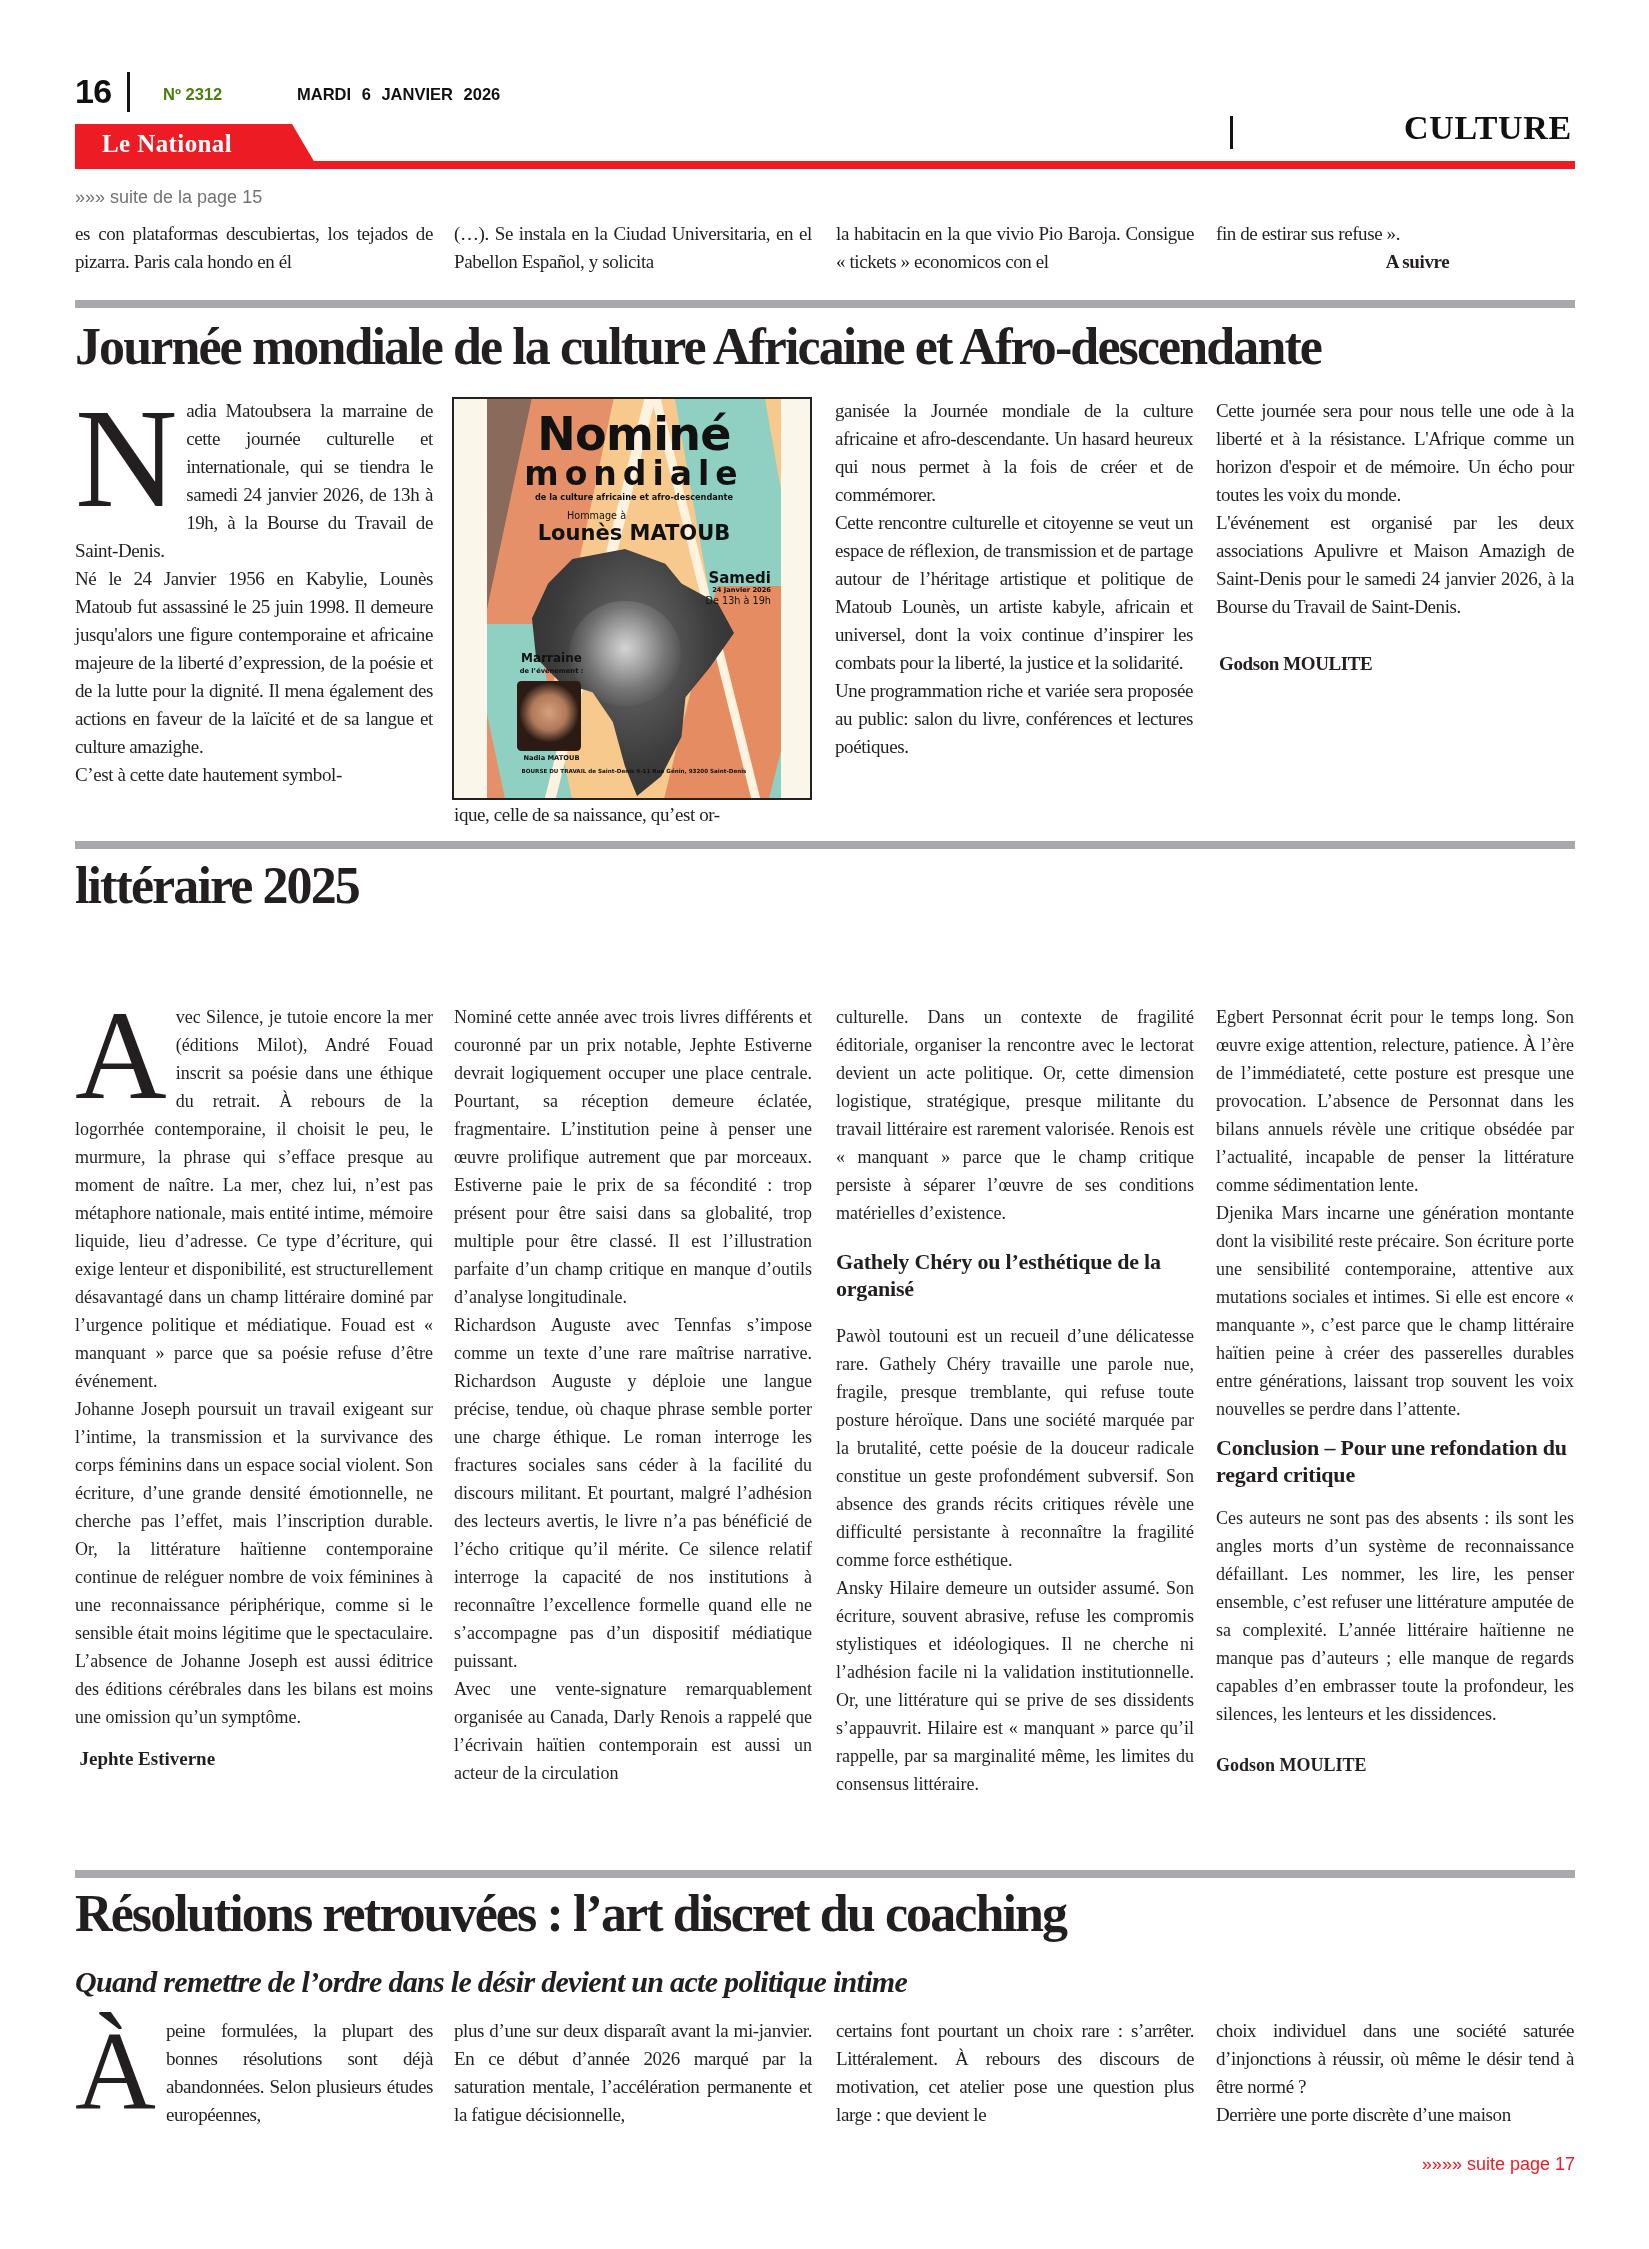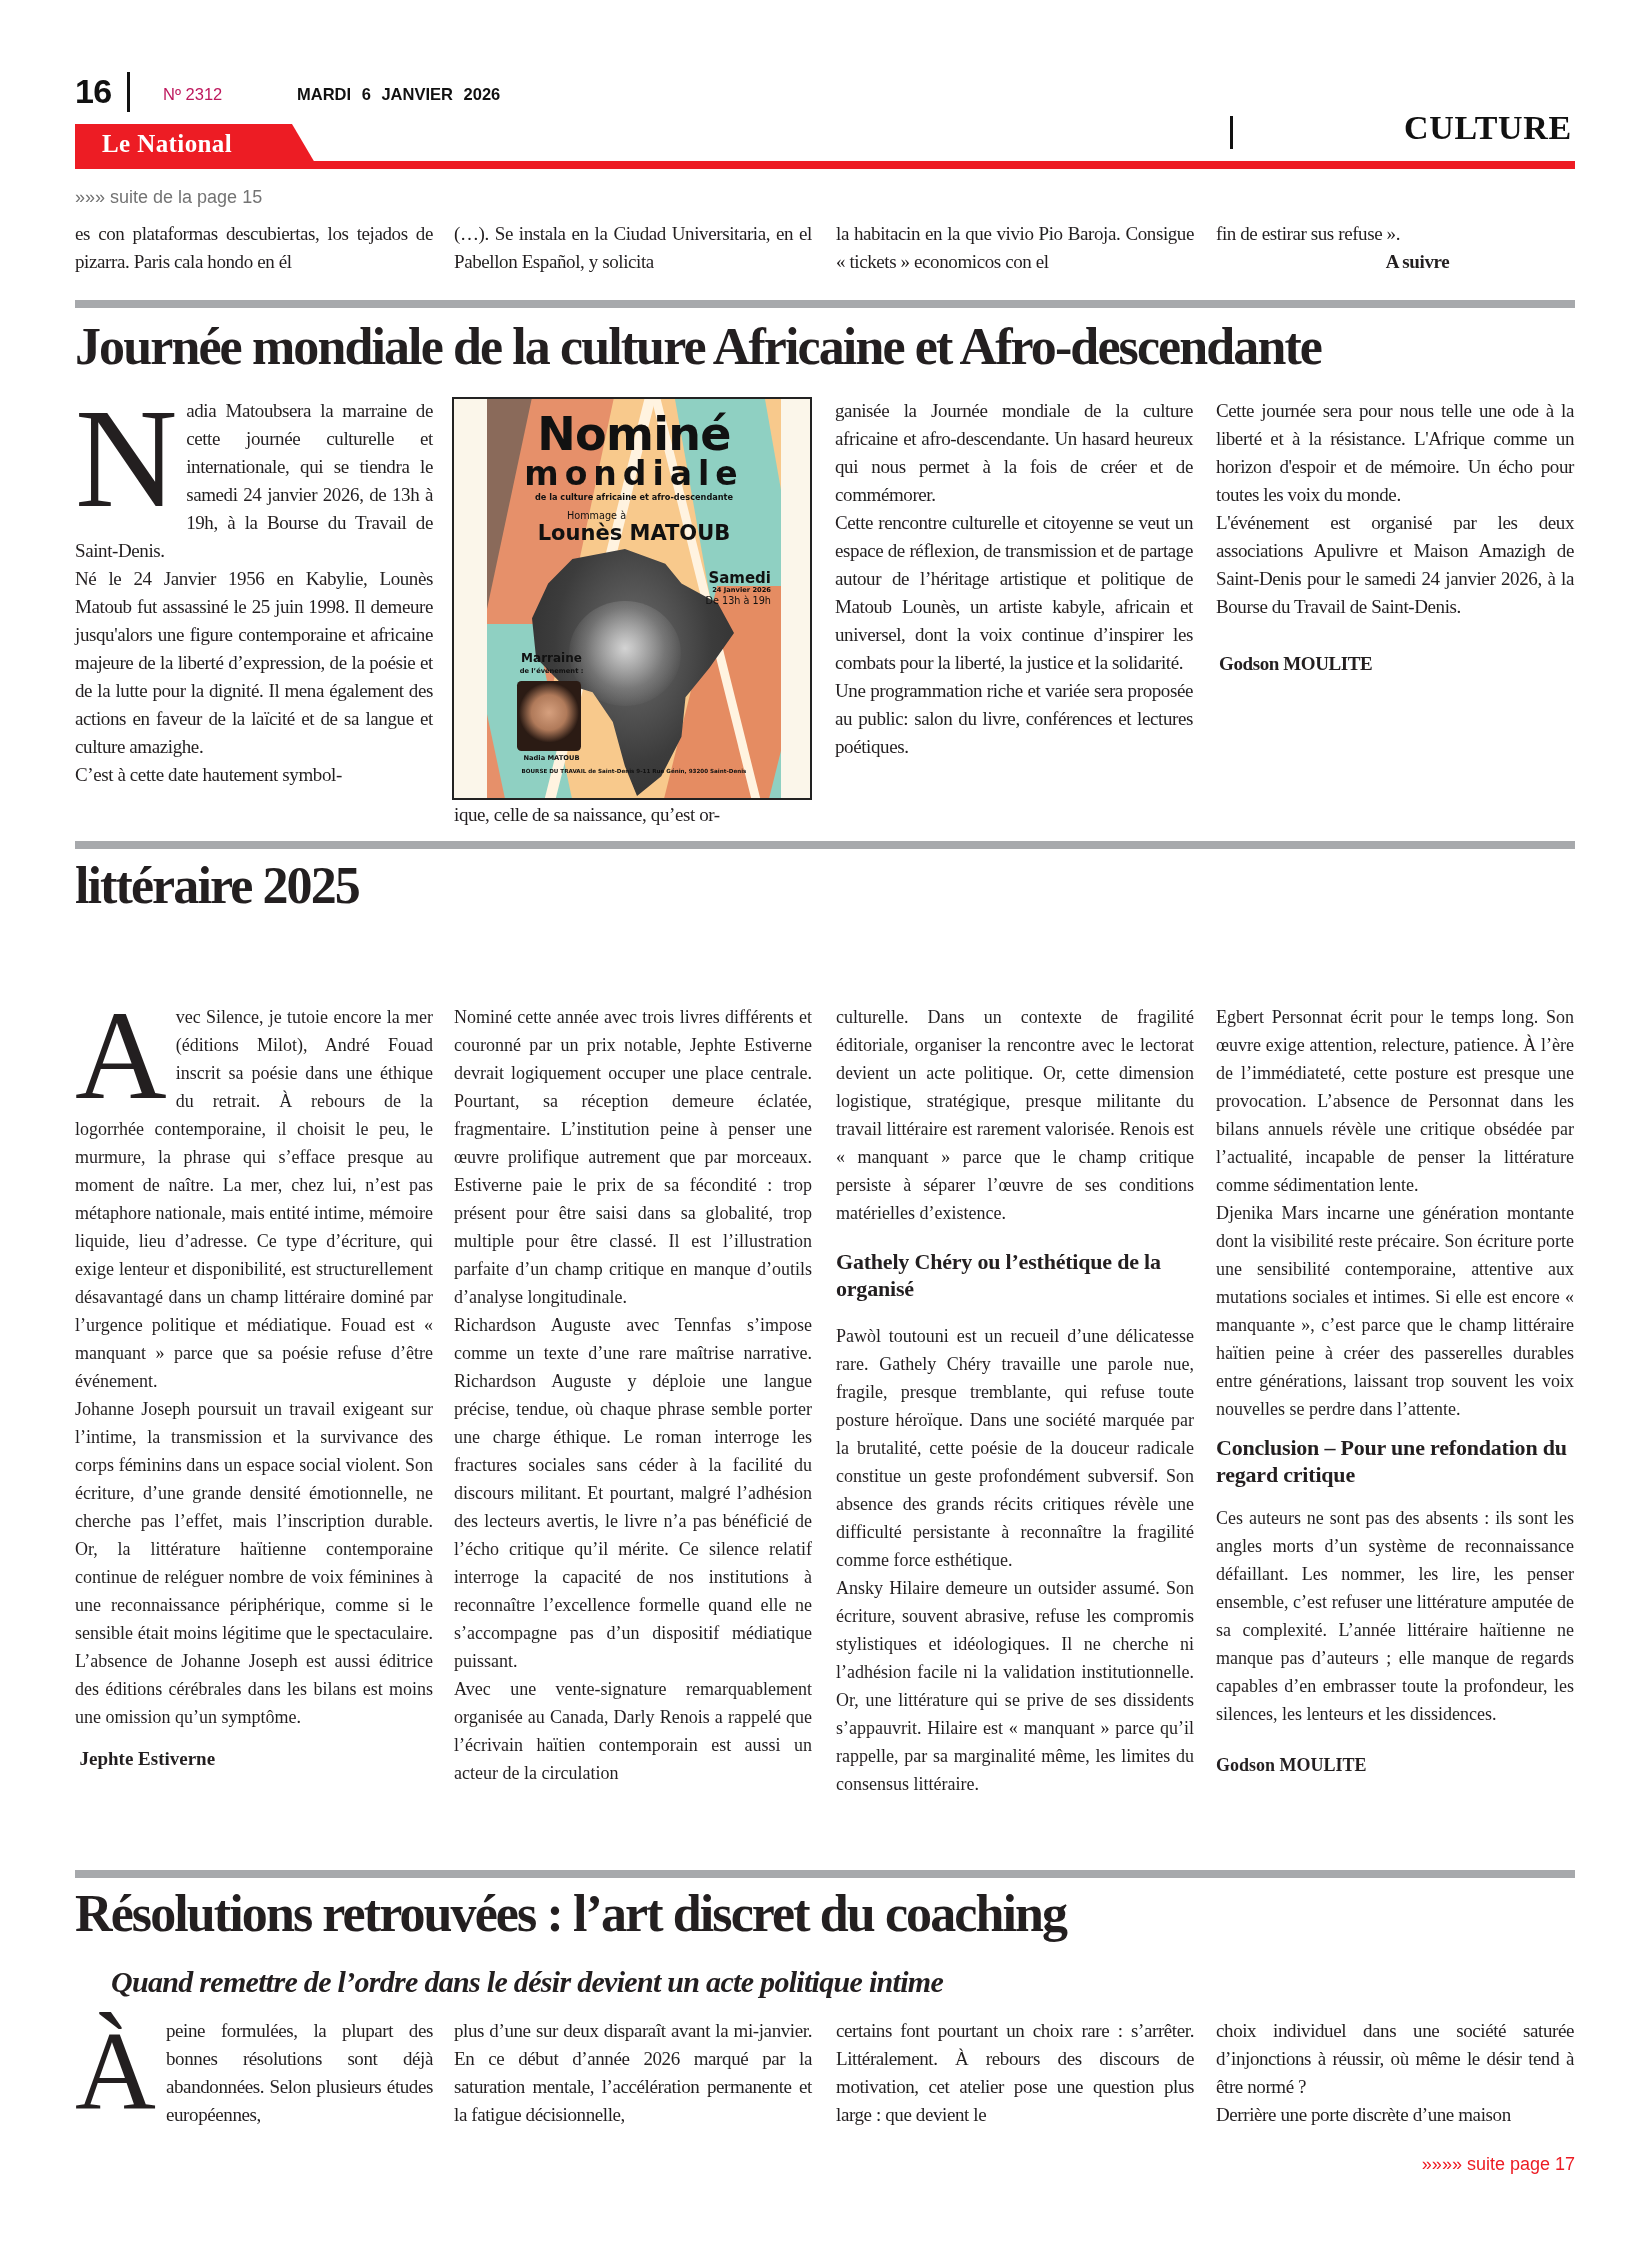--- a/index.html
+++ b/index.html
@@ -4,21 +4,21 @@
 <style>
   * { box-sizing: border-box; margin: 0; padding: 0; }
   html, body { width: 1650px; height: 2250px; background: #ffffff; overflow: hidden; }
   body { position: relative; font-family: "Liberation Serif", "DejaVu Serif", serif; color: #231f20; }
 
   .abs { position: absolute; }
 
   
   .page-num { left: 75px; top: 72px; font-family: "Liberation Sans", sans-serif; font-weight: bold; font-size: 34px; letter-spacing: -0.7px; color: #111; }
   .page-num-bar { left: 127px; top: 72px; width: 3px; height: 40px; background: #111; }
-  .issue { left: 163px; top: 85px; font-family: "Liberation Sans", sans-serif; font-weight: normal; font-size: 16.5px; color: #be185d; }
+  .issue { left: 163px; top: 85px; font-family: "Liberation Sans", sans-serif; font-weight: bold; font-size: 16.5px; color: #4d7c0f; }
   .date { left: 297px; top: 85px; font-family: "Liberation Sans", sans-serif; font-weight: bold; font-size: 16.5px; color: #111; word-spacing: 6px; }
   .section-bar { left: 1230px; top: 116px; width: 3px; height: 33px; background: #111; }
   .section-title { right: 78px; top: 109px; font-family: "Liberation Serif", serif; font-weight: bold; font-size: 34px; letter-spacing: 0.7px; color: #111; }
 
   .brand-band { left: 75px; top: 124px; width: 1500px; height: 45px; }
   .brand-tab { position: absolute; left: 0; top: 0; width: 240px; height: 45px; background: #ed1c24; clip-path: polygon(0 0, 217px 0, 240px 39px, 240px 45px, 0 45px); }
   .brand-line { position: absolute; left: 0; top: 37px; width: 100%; height: 8.2px; background: #ed1c24; }
   .brand-text { position: absolute; left: 27px; top: 6px; font-family: "Liberation Serif", serif; font-weight: bold; font-size: 25px; color: #fff; letter-spacing: 0.4px; }
 
   .suite-from { left: 75px; top: 187px; font-family: "Liberation Sans", sans-serif; font-size: 18px; color: #737373; }
@@ -170,21 +170,21 @@
 <div class="col" style="left:1216px; top:1003px; width:358px; font-size:18px; line-height:28px;">
   <p>Egbert Personnat écrit pour le temps long. Son œuvre exige attention, relecture, patience. À l’ère de l’immédiateté, cette posture est presque une provocation. L’absence de Personnat dans les bilans annuels révèle une critique obsédée par l’actualité, incapable de penser la littérature comme sédimentation lente.</p>
   <p>Djenika Mars incarne une génération montante dont la visibilité reste précaire. Son écriture porte une sensibilité contemporaine, attentive aux mutations sociales et intimes. Si elle est encore « manquante », c’est parce que le champ littéraire haïtien peine à créer des passerelles durables entre générations, laissant trop souvent les voix nouvelles se perdre dans l’attente.</p>
   <h3 class="subhead" style="margin:10.5px 0 16.5px 0;">Conclusion – Pour une refondation du regard critique</h3>
   <p>Ces auteurs ne sont pas des absents : ils sont les angles morts d’un système de reconnaissance défaillant. Les nommer, les lire, les penser ensemble, c’est refuser une littérature amputée de sa complexité. L’année littéraire haïtienne ne manque pas d’auteurs ; elle manque de regards capables d’en embrasser toute la profondeur, les silences, les lenteurs et les dissidences.</p>
   <p class="byline" style="margin-top:22.5px; font-size:18px;">Godson MOULITE</p>
 </div>
 
 <div class="rule-grey" style="top:1870px;"></div>
 <div class="headline" style="top:1882px; font-size:52px; line-height:64px;">Résolutions retrouvées : l’art discret du coaching</div>
-<div class="headline" style="top:1965px; font-size:30px; line-height:34px; font-style:italic; letter-spacing:-0.7px;margin-left:36px;">Quand remettre de l’ordre dans le désir devient un acte politique intime</div>
+<div class="headline" style="top:1965px; font-size:30px; line-height:34px; font-style:italic; letter-spacing:-0.7px;">Quand remettre de l’ordre dans le désir devient un acte politique intime</div>
 
 <div class="col cond" style="left:75px; top:2017px; width:358px;">
   <span class="dropcap" style="font-size:112px; line-height:105px; margin:1.5px 10.5px 0 0;">À</span>
   <p>peine formulées, la plupart des bonnes résolutions sont déjà abandonnées. Selon plusieurs études européennes,</p>
 </div>
 <div class="col cond" style="left:454px; top:2017px; width:358px;">
   <p>plus d’une sur deux disparaît avant la mi-janvier. En ce début d’année 2026 marqué par la saturation mentale, l’accélération permanente et la fatigue décisionnelle,</p>
 </div>
 <div class="col cond" style="left:836px; top:2017px; width:358px;">
   <p>certains font pourtant un choix rare : s’arrêter. Littéralement. À rebours des discours de motivation, cet atelier pose une question plus large : que devient le</p>

